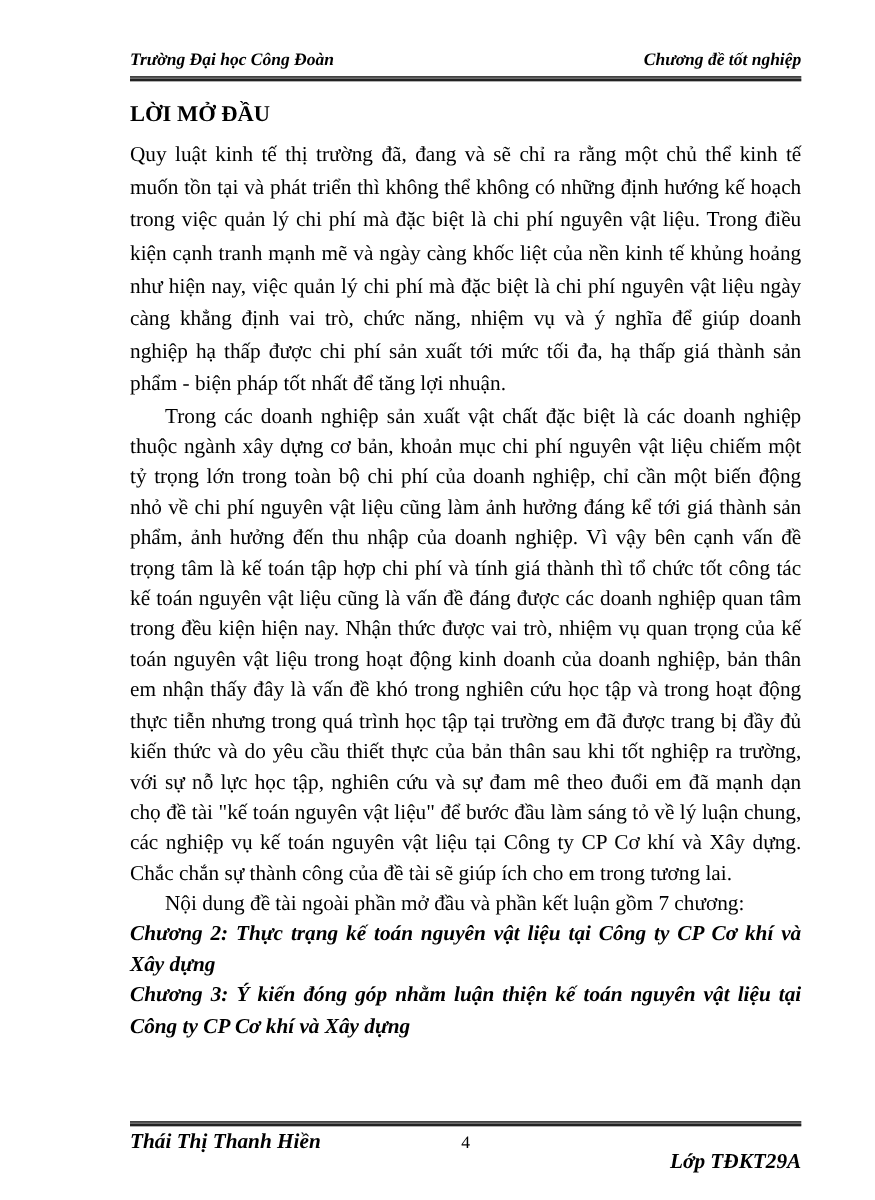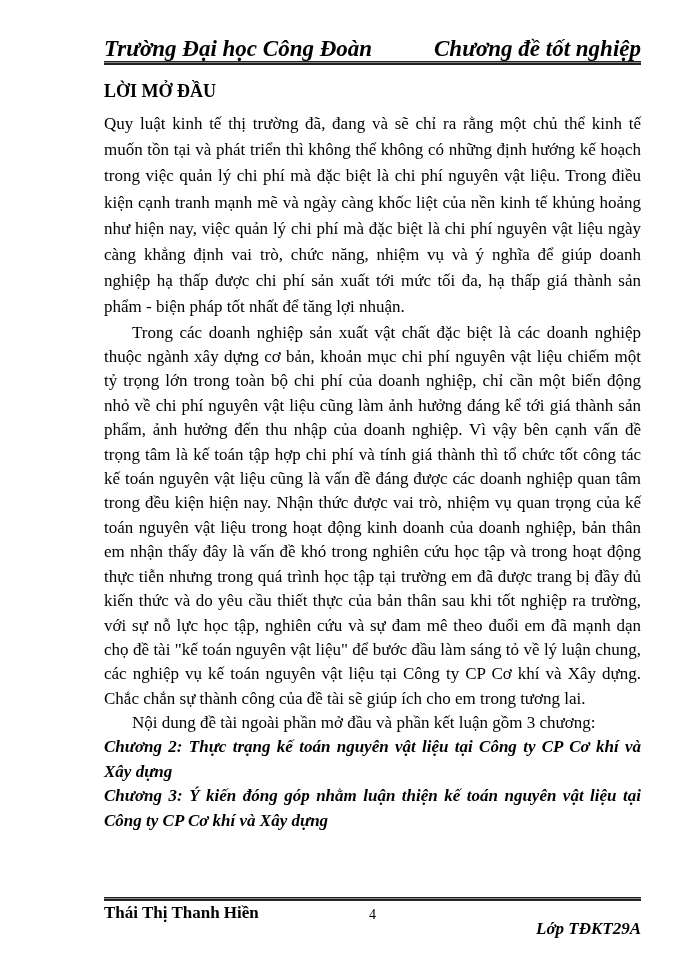--- a/index.html
+++ b/index.html
@@ -23,21 +23,21 @@
       height: 960px;
     }
     .header {
       position: absolute;
       left: 0;
       top: 39px;
       width: 537px;
       height: 20px;
       font-style: italic;
       font-weight: bold;
-      font-size: 23px;
+      font-size: 14px;
       line-height: 20px;
     }
     .header .left { position: absolute; left: 0; top: 0; }
     .header .right { position: absolute; right: 0; top: 0; }
     .rule {
       position: absolute;
       left: 0;
       width: 537px;
       height: 4px;
       border-top: 1px solid #222;
@@ -88,41 +88,41 @@
     }
     .footer {
       position: absolute;
       left: 0;
       top: 903px;
       width: 537px;
       height: 20px;
       font-size: 17px;
       line-height: 20px;
     }
-    .footer .left { position: absolute; left: 0; top: 0; font-weight: bold; }
+    .footer .left { position: absolute; left: 0; top: 0; font-style: italic; font-weight: bold; }
     .footer .center { position: absolute; left: 0; width: 537px; top: 2px; text-align: center; font-size: 14px; }
     .footer .right { position: absolute; right: 0; top: 16px; font-style: italic; font-weight: bold; }
   </style>
 </head>
 <body>
 
 <div class="page">
 
   <div class="header">
     <span class="left">Trường Đại học Công Đoàn</span>
     <span class="right">Chương đề  tốt nghiệp</span>
   </div>
   <div class="rule top"></div>
 
   <div class="title">LỜI MỞ ĐẦU</div>
 
   <div class="body-text">
     <p class="first">Quy luật kinh tế thị trường đã, đang và sẽ chỉ ra  rằng một chủ thể kinh tế muốn tồn tại và phát triển thì không thể không có những định hướng kế hoạch trong việc quản lý chi phí mà đặc biệt là chi phí nguyên vật liệu. Trong điều kiện cạnh tranh mạnh mẽ và ngày càng khốc liệt  của nền kinh tế khủng hoảng như hiện nay, việc quản lý chi phí mà đặc biệt là chi phí nguyên vật liệu ngày càng khẳng định vai trò, chức năng, nhiệm vụ và ý nghĩa để giúp doanh nghiệp hạ thấp được chi phí sản xuất tới mức tối đa, hạ thấp giá thành sản phẩm - biện pháp tốt nhất để tăng lợi nhuận.</p>
     <p class="indent p2">Trong các doanh nghiệp sản xuất vật chất đặc biệt là các doanh nghiệp thuộc ngành xây dựng cơ bản, khoản mục chi phí nguyên vật liệu chiếm một tỷ trọng lớn trong toàn bộ chi phí của doanh nghiệp, chỉ cần một biến động nhỏ về chi phí nguyên vật liệu cũng làm ảnh hưởng đáng kể tới giá thành sản phẩm, ảnh hưởng đến thu nhập của doanh nghiệp. Vì vậy bên cạnh vấn đề trọng tâm là kế toán tập hợp chi phí và tính giá thành thì tổ chức tốt công tác kế toán nguyên vật liệu cũng là vấn đề đáng được các doanh nghiệp quan tâm trong đều kiện hiện nay. Nhận thức được vai trò, nhiệm vụ quan trọng của kế toán nguyên vật liệu trong hoạt động kinh doanh của doanh nghiệp, bản thân em nhận thấy đây là vấn đề khó trong nghiên cứu học tập và trong hoạt động thực tiễn nhưng trong quá trình học tập tại trường em đã được trang bị đầy đủ kiến thức và do yêu cầu thiết thực của bản thân sau khi tốt nghiệp ra trường, với sự nỗ lực học tập, nghiên cứu và sự đam mê theo đuổi em đã mạnh dạn chọ đề tài "kế toán nguyên vật liệu" để bước đầu làm sáng tỏ về lý luận chung, các nghiệp vụ kế toán nguyên vật liệu tại Công ty CP Cơ khí và Xây dựng. Chắc chắn sự thành công của đề tài sẽ giúp ích cho em trong tương lai.</p>
-    <p class="indent intro-line">Nội dung đề tài ngoài phần mở đầu và phần kết luận gồm 3 chương:</p>
+    <p class="indent intro-line">Nội dung đề tài ngoài phần mở đầu và phần kết luận gồm 7 chương:</p>
     <p class="chapter">Chương 2: Thực trạng kế toán nguyên vật liệu tại Công ty CP Cơ khí và Xây dựng</p>
     <p class="chapter">Chương 3: Ý kiến đóng góp nhằm luận thiện kế toán nguyên vật liệu tại Công ty CP Cơ khí và Xây dựng</p>
   </div>
 
   <div class="rule bottom"></div>
   <div class="footer">
     <span class="left">Thái Thị Thanh Hiền</span>
     <span class="center">4</span>
     <span class="right">Lớp TĐKT29A</span>
   </div>

